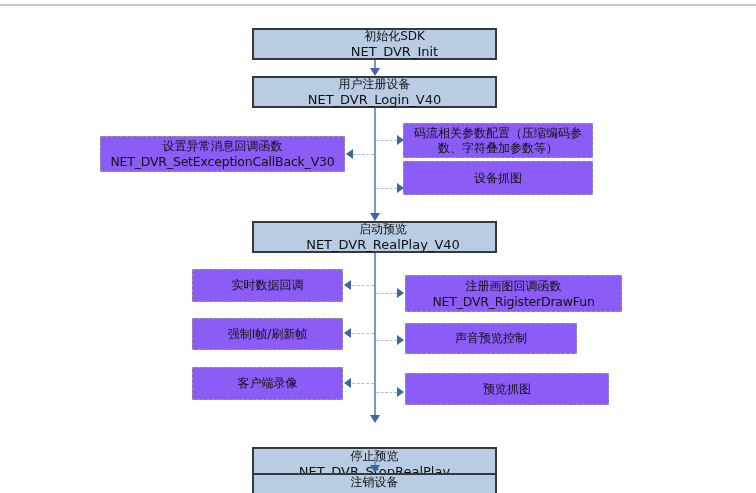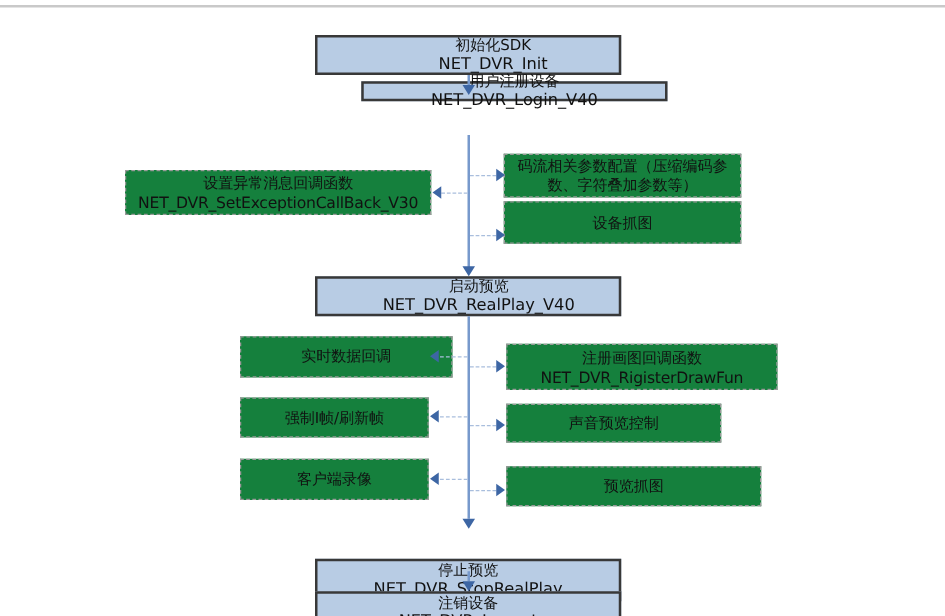--- a/index.html
+++ b/index.html
@@ -9,21 +9,21 @@
   }
   .top-rule{position:absolute;left:0;top:4px;width:756px;height:2px;background:#c9c9c9;}
   .main-node{
     position:absolute;box-sizing:border-box;background:#b8cce4;border:2px solid #383838;
     display:flex;flex-direction:column;align-items:center;justify-content:center;
     text-align:center;line-height:15px;
   }
   .main-node .title{font-size:12px;}
   .main-node .func{font-size:13px;}
   .side-node{
-    position:absolute;box-sizing:border-box;background:#15803d;border:1px dashed #999999;
+    position:absolute;box-sizing:border-box;background:#8b5cf6;border:1px dashed #999999;
     display:flex;flex-direction:column;align-items:center;justify-content:center;
     text-align:center;line-height:15px;padding:1px 2px;
   }
   .side-node .title{font-size:12px;}
   .side-node .func{font-size:12.5px;letter-spacing:-0.2px;white-space:nowrap;}
   .vline{position:absolute;width:2px;background:#7799cc;}
   .head-down{position:absolute;width:0;height:0;border-left:5px solid transparent;
     border-right:5px solid transparent;border-top:8px solid #3d66a4;}
   .dash{position:absolute;height:0;border-top:1px dashed #a9bedd;}
   .head-right{position:absolute;width:0;height:0;border-top:5px solid transparent;
@@ -36,21 +36,21 @@
 
 <div id="stage">
 
   <div class="top-rule"></div>
 
   <div class="main-node" style="left:252px;top:28px;width:245px;height:32px;padding-left:40px;">
     <span class="title">初始化SDK</span>
     <span class="func">NET_DVR_Init</span>
   </div>
 
-  <div class="main-node" style="left:252px;top:65px;width:245px;height:16px;margin-left:37px;">
+  <div class="main-node" style="left:252px;top:76px;width:245px;height:32px;">
     <span class="title">用户注册设备</span>
     <span class="func">NET_DVR_Login_V40</span>
   </div>
 
   <div class="main-node" style="left:252px;top:221px;width:245px;height:32px;padding-left:17px;">
     <span class="title">启动预览</span>
     <span class="func">NET_DVR_RealPlay_V40</span>
   </div>
 
   <div class="main-node" style="left:252px;top:423px;width:245px;height:34px;margin-top:24px;">
@@ -69,21 +69,21 @@
   </div>
 
   <div class="side-node" style="left:403px;top:123px;width:190px;height:35px;">
     <span class="title">码流相关参数配置（压缩编码参数、字符叠加参数等）</span>
   </div>
 
   <div class="side-node" style="left:403px;top:161px;width:190px;height:34px;">
     <span class="title">设备抓图</span>
   </div>
 
-  <div class="side-node" style="left:192px;top:269px;width:170px;height:33px;">
+  <div class="side-node" style="left:192px;top:269px;width:151px;height:33px;">
     <span class="title">实时数据回调</span>
   </div>
 
   <div class="side-node" style="left:405px;top:275px;width:217px;height:37px;">
     <span class="title">注册画图回调函数</span>
     <span class="func">NET_DVR_RigisterDrawFun</span>
   </div>
 
   <div class="side-node" style="left:192px;top:318px;width:151px;height:32px;">
     <span class="title">强制I帧/刷新帧</span>

